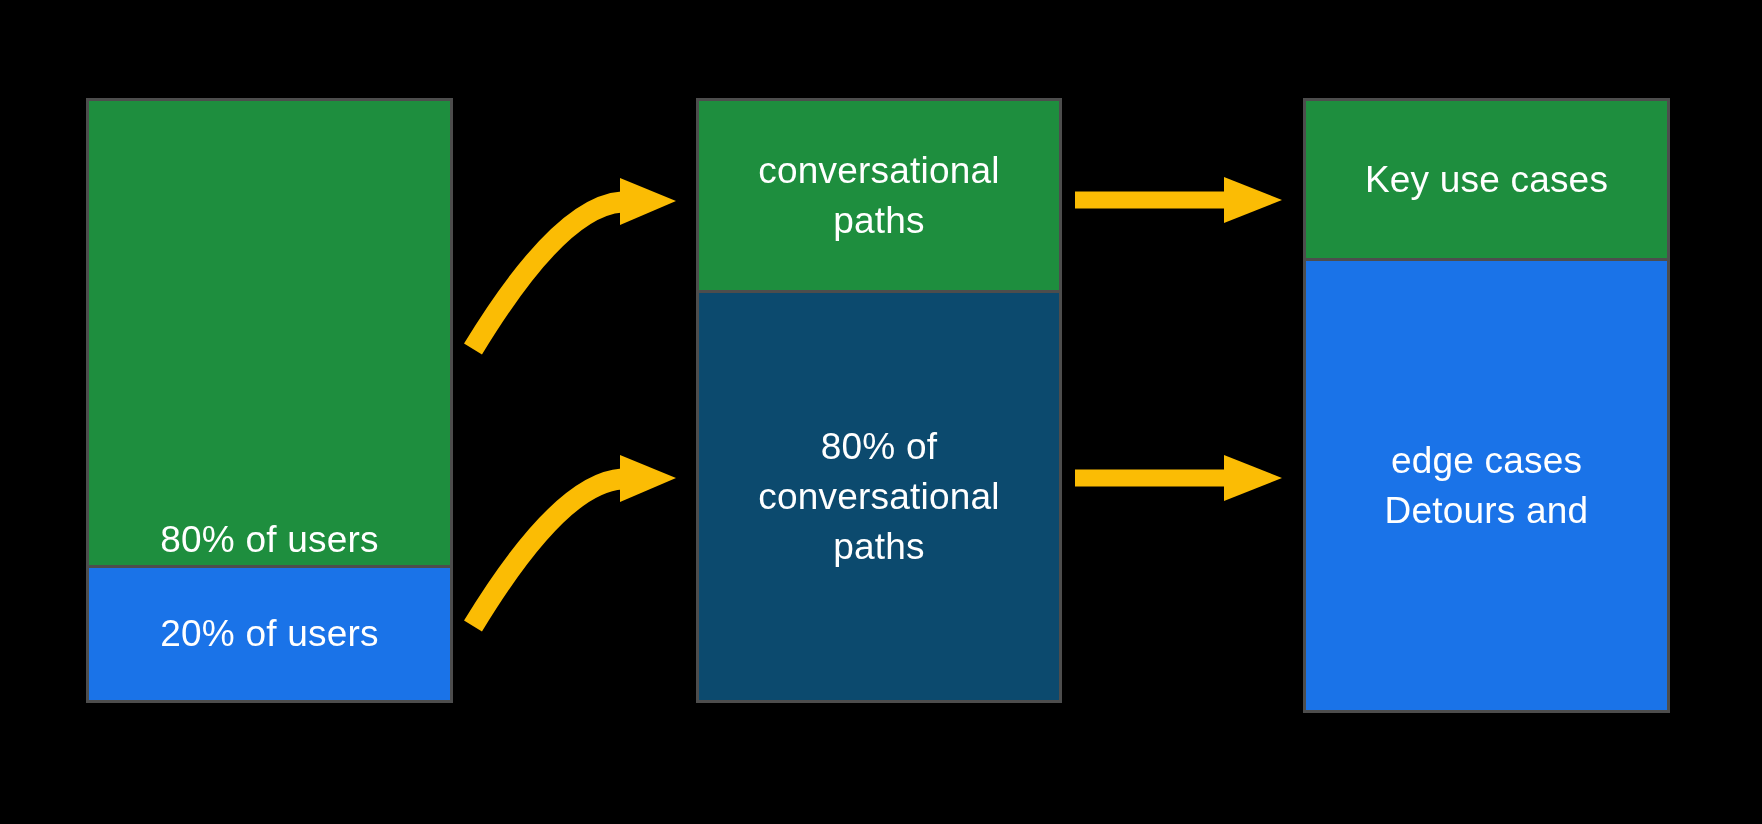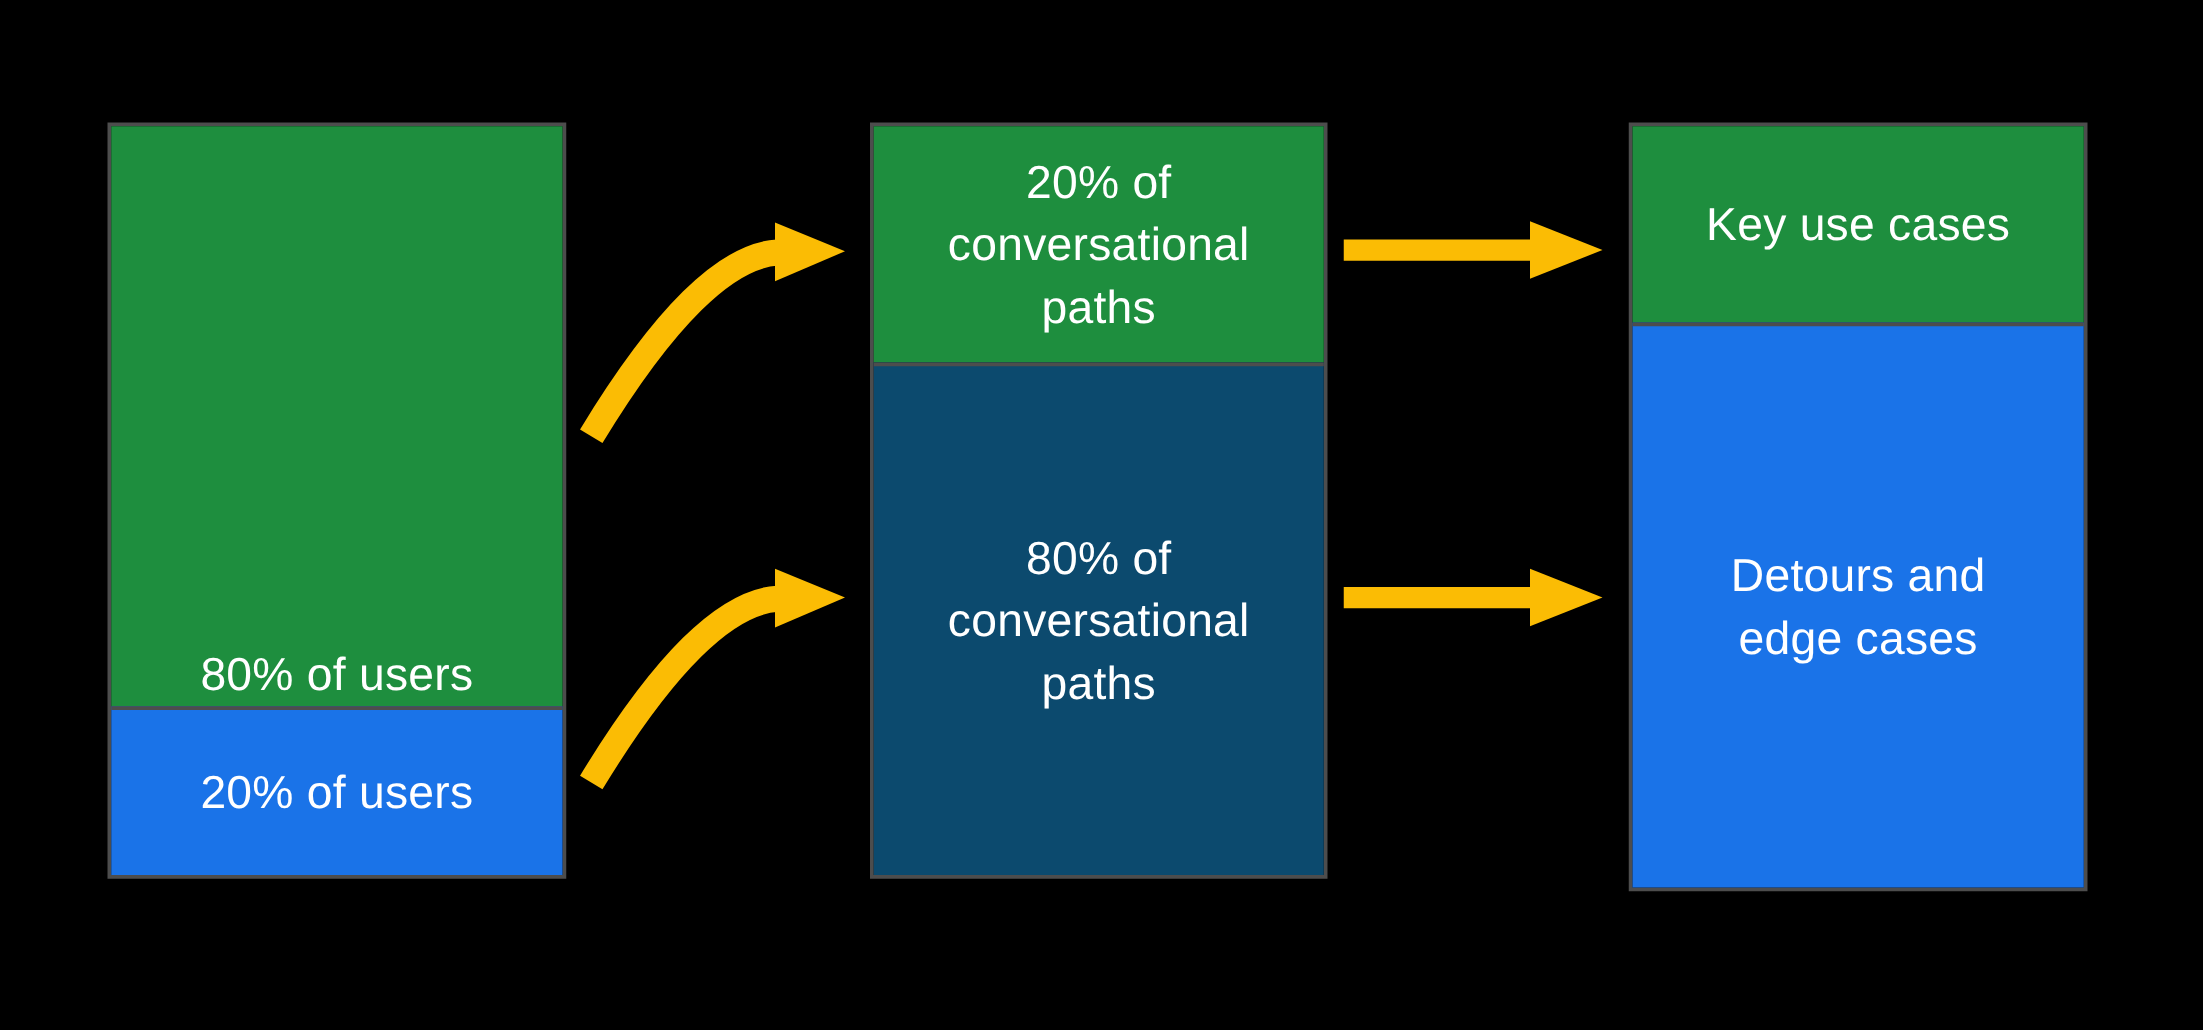--- a/index.html
+++ b/index.html
@@ -76,21 +76,20 @@
     <div class="section split grow" style="background: rgb(26, 115, 232);">
       <div class="label">
         <span class="line">20% of users</span>
       </div>
     </div>
   </div>
 
   <div class="bar bar-paths">
     <div class="section sec-top" style="background: rgb(30, 142, 62);">
       <div class="label">
-        <span class="line">20% of</span>
         <span class="line">conversational</span>
         <span class="line">paths</span>
       </div>
     </div>
     <div class="section split grow" style="background: #0c4a6e;">
       <div class="label">
         <span class="line">80% of</span>
         <span class="line">conversational</span>
         <span class="line">paths</span>
       </div>
@@ -98,22 +97,22 @@
   </div>
 
   <div class="bar bar-outcomes">
     <div class="section sec-top" style="background: rgb(30, 142, 62);">
       <div class="label">
         <span class="line">Key use cases</span>
       </div>
     </div>
     <div class="section split grow" style="background: rgb(26, 115, 232);">
       <div class="label">
+        <span class="line">edge cases</span>
         <span class="line">Detours and</span>
-        <span class="line">edge cases</span>
       </div>
     </div>
   </div>
 
   <svg class="arrows-overlay" viewBox="0 0 1762 824" aria-hidden="true">
     <g>
       <path d="M473,349 Q560,206 622,202" stroke-width="21" stroke-linecap="butt"></path>
       <polygon points="620,178 676,201 620,225"></polygon>
     </g>
     <g>

